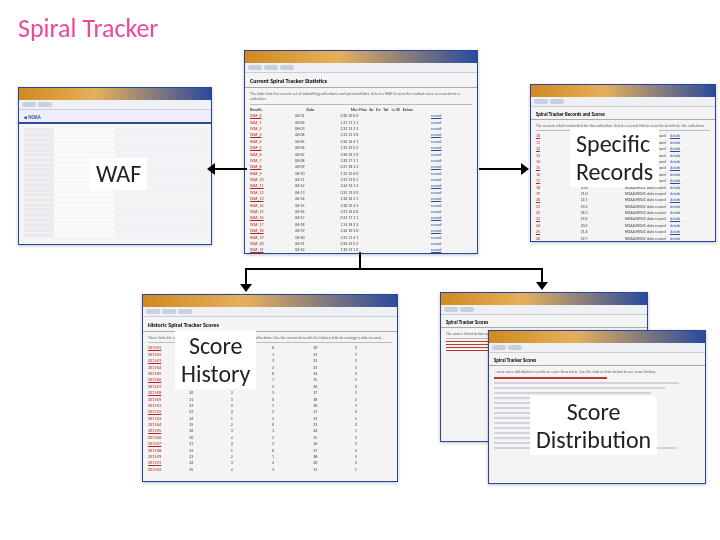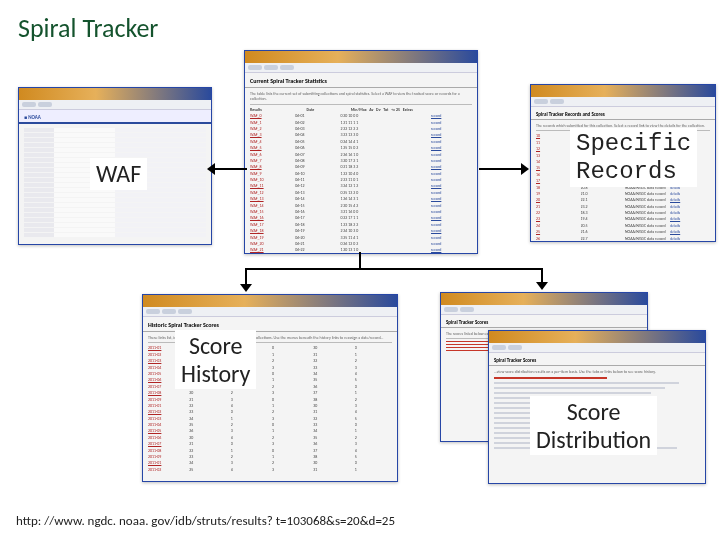--- a/index.html
+++ b/index.html
@@ -13,21 +13,21 @@
     position: relative;
   }
   .slide {
     position: relative;
     width: 720px;
     height: 540px;
   }
   .title {
     position: absolute;
     font-size: 26px;
-    color: #14532d;
+    color: #ec4899;
   }
   .label {
     position: absolute;
     font-size: 24px;
     color: #222;
     background: #fff;
     padding: 2px 6px;
     line-height: 1.15;
     text-align: left;
   }
@@ -760,21 +760,21 @@
           <div style="height: 2px; margin: 3px 0px; background: rgb(208, 211, 220); width: 53%;"></div>
           <div style="height: 2px; margin: 3px 0px; background: rgb(208, 211, 220); width: 60%;"></div>
           <div style="height: 2px; margin: 3px 0px; background: rgb(208, 211, 220); width: 67%;"></div>
           <div style="height: 2px; margin: 3px 0px; background: rgb(208, 211, 220); width: 74%;"></div>
           <div style="height: 2px; margin: 3px 0px; background: rgb(208, 211, 220); width: 89%;"></div>
         </div>
     </div>
   </div>
 
   <div class="label" style="left:90px; top:158px;text-align:center;">WAF</div>
-  <div class="label" style="left:570px; top:128px; white-space:pre;font-family:Liberation Mono, monospace;">Specific
+  <div class="label" style="left:570px; top:128px; white-space:pre;">Specific
 Records</div>
   <div class="label" style="left:175px; top:330px; white-space:pre; text-align:center;">Score
 History</div>
   <div class="label" style="left:530px; top:396px; white-space:pre; text-align:center;">Score
 Distribution</div>
 
   <div class="arrow-line" style="left:213px; top:168px; width:34px; height:2px;"></div>
   <div class="arrow-head" style="left:207px; top:163px; border-top:6px solid transparent; border-bottom:6px solid transparent; border-right:8px solid #000;"></div>
 
   <div class="arrow-line" style="left:479px; top:168px; width:42px; height:2px;"></div>
@@ -782,14 +782,13 @@
 
   <div class="arrow-line" style="left:359px; top:252px; width:2px; height:16px;"></div>
   <div class="arrow-line" style="left:245px; top:268px; width:298px; height:2px;"></div>
 
   <div class="arrow-line" style="left:245px; top:268px; width:2px; height:18px;"></div>
   <div class="arrow-head" style="left:240px; top:284px; border-left:6px solid transparent; border-right:6px solid transparent; border-top:8px solid #000;"></div>
 
   <div class="arrow-line" style="left:541px; top:268px; width:2px; height:16px;"></div>
   <div class="arrow-head" style="left:536px; top:282px; border-left:6px solid transparent; border-right:6px solid transparent; border-top:8px solid #000;"></div>
 
-  <div class="footer-url">http: //www. ngdc. noaa. gov/idb/struts/results? t=103068&amp;s=20&amp;d=25</div>
 </div>
 
 </body></html>

